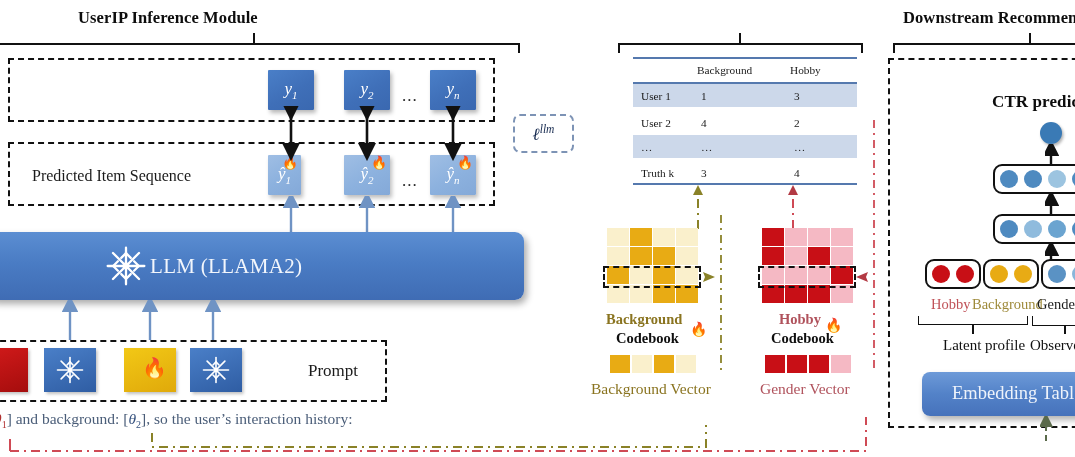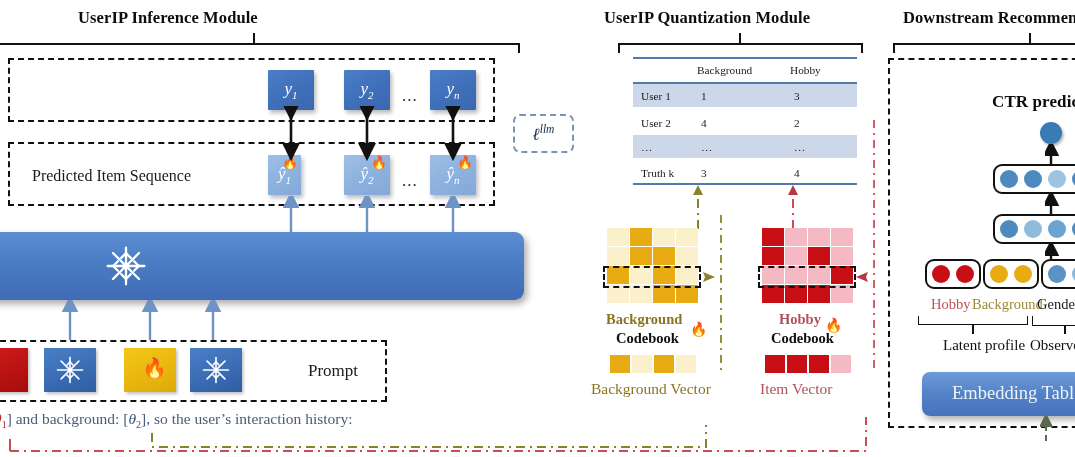--- a/index.html
+++ b/index.html
@@ -40,21 +40,20 @@
   .tile{box-shadow:1.5px 2px 3px rgba(0,0,0,.25);}
   .flame{font-size:13px;line-height:1;}
   .brk{border-top:2.4px solid #111;box-sizing:border-box;}
 </style>
 </head>
 <body>
 
 <div id="canvas">
 
   <div class="abs ttl" style="left:78px;top:8px;">UserIP Inference Module</div>
-  <div class="abs ttl" style="left:604px;top:8px;">UserIP Quantization Module</div>
   <div class="abs ttl" style="left:903px;top:8px;">Downstream Recommendation Module</div>
 
   <div class="abs brk" style="left:-8px;top:43px;width:528px;height:10px;border-left:2.4px solid #111;border-right:2.4px solid #111;"></div>
   <div class="abs" style="left:253px;top:33px;width:2.4px;height:11px;background:#111;"></div>
   <div class="abs brk" style="left:618px;top:43px;width:245px;height:10px;border-left:2.4px solid #111;border-right:2.4px solid #111;"></div>
   <div class="abs" style="left:739px;top:33px;width:2.4px;height:11px;background:#111;"></div>
   <div class="abs brk" style="left:893px;top:43px;width:190px;height:10px;border-left:2.4px solid #111;"></div>
   <div class="abs" style="left:1029px;top:33px;width:2.4px;height:11px;background:#111;"></div>
 
   <div class="abs dashbox" style="left:8px;top:58px;width:487px;height:64px;"></div>
@@ -124,20 +123,21 @@
           <line x1="12" y1="5" x2="14.6" y2="7.6"></line>
         <line x1="12" y1="19" x2="9.4" y2="16.4"></line>
           <line x1="12" y1="19" x2="14.6" y2="16.4"></line>
         <line x1="5" y1="12" x2="7.6" y2="9.4"></line>
           <line x1="5" y1="12" x2="7.6" y2="14.6"></line>
         <line x1="19" y1="12" x2="16.4" y2="9.4"></line>
           <line x1="19" y1="12" x2="16.4" y2="14.6"></line>
       </g>
       <circle cx="12" cy="12" r="1.9" fill="#ffffff"></circle>
     </svg>
+    <div class="abs llmtxt" style="left:164px;top:22px;">LLM (LLAMA2)</div>
   </div>
 
   <svg class="abs" style="left:55px;top:300px;" width="190" height="42">
     <defs>
       <marker id="ac" markerWidth="7" markerHeight="7" refX="3.5" refY="3.5" orient="auto">
         <polygon points="0,0 7,3.5 0,7" fill="#6f93c4"></polygon>
       </marker>
     </defs>
     <line x1="15" y1="40" x2="15" y2="4" stroke="#6f93c4" stroke-width="2.4" marker-end="url(#ac)"></line>
     <line x1="95" y1="40" x2="95" y2="4" stroke="#6f93c4" stroke-width="2.4" marker-end="url(#ac)"></line>
@@ -284,21 +284,21 @@
   </svg>
   <div class="abs cbcap" style="left:779px;top:311px;color:#b0525c;">Hobby</div>
   <div class="abs cbcap" style="left:771px;top:330px;color:#0f0f0f;">Codebook</div>
   <div class="abs flame" style="left:825px;top:319px;font-size:14px;">🔥</div>
   <div class="abs" id="hb-vec" style="left:765px;top:355px;width:88px;height:18px;">
       <div class="cell" style="left: 0px; top: 0px; width: 20px; height: 18px; background: rgb(200, 15, 22);"></div>
       <div class="cell" style="left: 22px; top: 0px; width: 20px; height: 18px; background: rgb(200, 15, 22);"></div>
       <div class="cell" style="left: 44px; top: 0px; width: 20px; height: 18px; background: rgb(200, 15, 22);"></div>
       <div class="cell" style="left: 66px; top: 0px; width: 20px; height: 18px; background: rgb(245, 185, 196);"></div>
     </div>
-  <div class="abs veccap" style="left:760px;top:380px;color:#b0525c;">Item Vector</div>
+  <div class="abs veccap" style="left:760px;top:380px;color:#b0525c;">Gender Vector</div>
 
   <svg class="abs" style="left:718px;top:215px;" width="6" height="160">
     <path d="M3,0 L3,158" stroke="#8a8228" stroke-width="1.8" stroke-dasharray="8,5,2,5" fill="none"></path>
   </svg>
   <svg class="abs" style="left:871px;top:120px;" width="6" height="255">
     <path d="M3,0 L3,253" stroke="#cf4a55" stroke-width="1.8" stroke-dasharray="8,5,2,5" fill="none"></path>
   </svg>
 
   <div class="abs dashbox" style="left:888px;top:58px;width:200px;height:370px;border-style:dashed;"></div>
 

